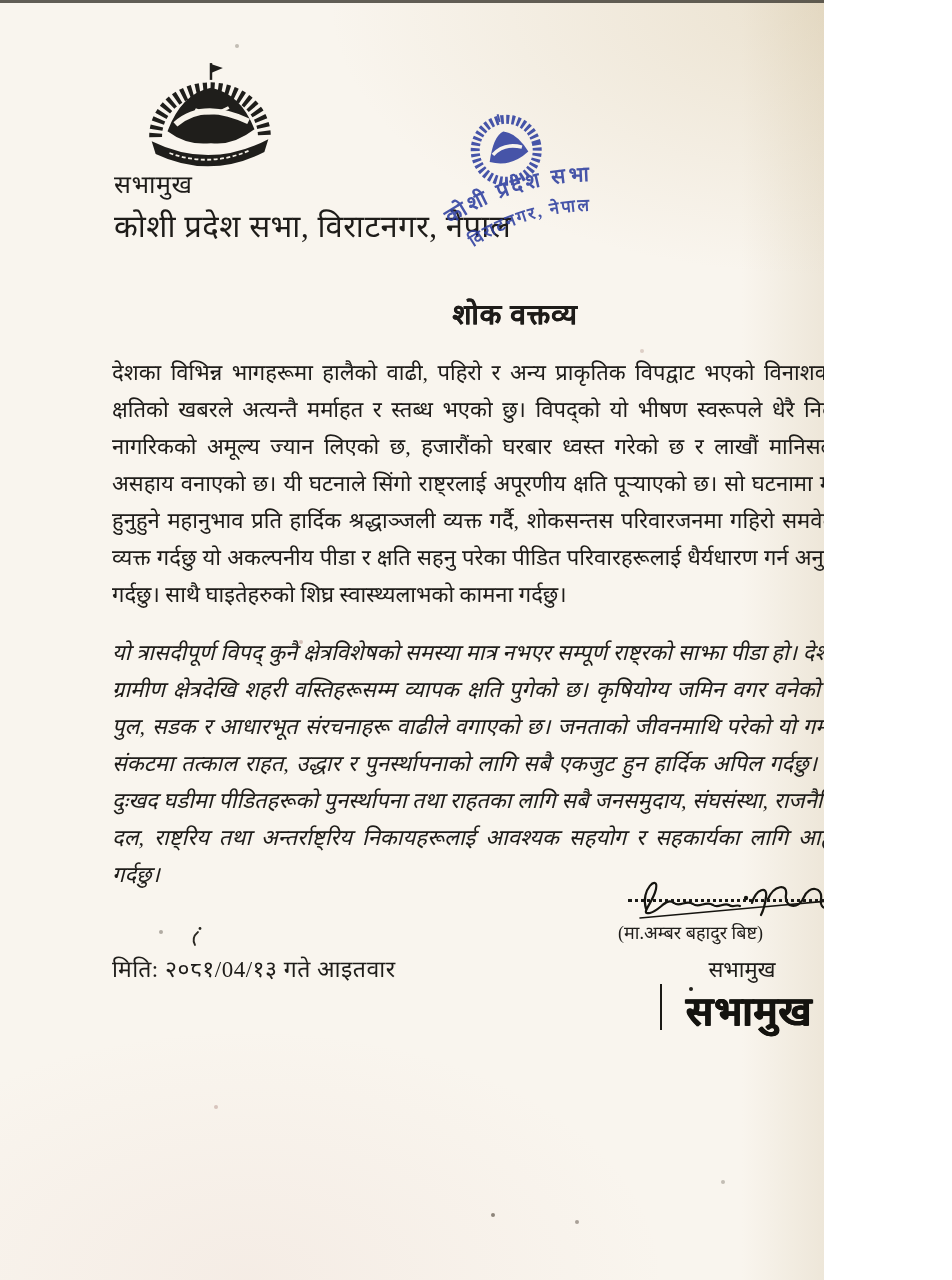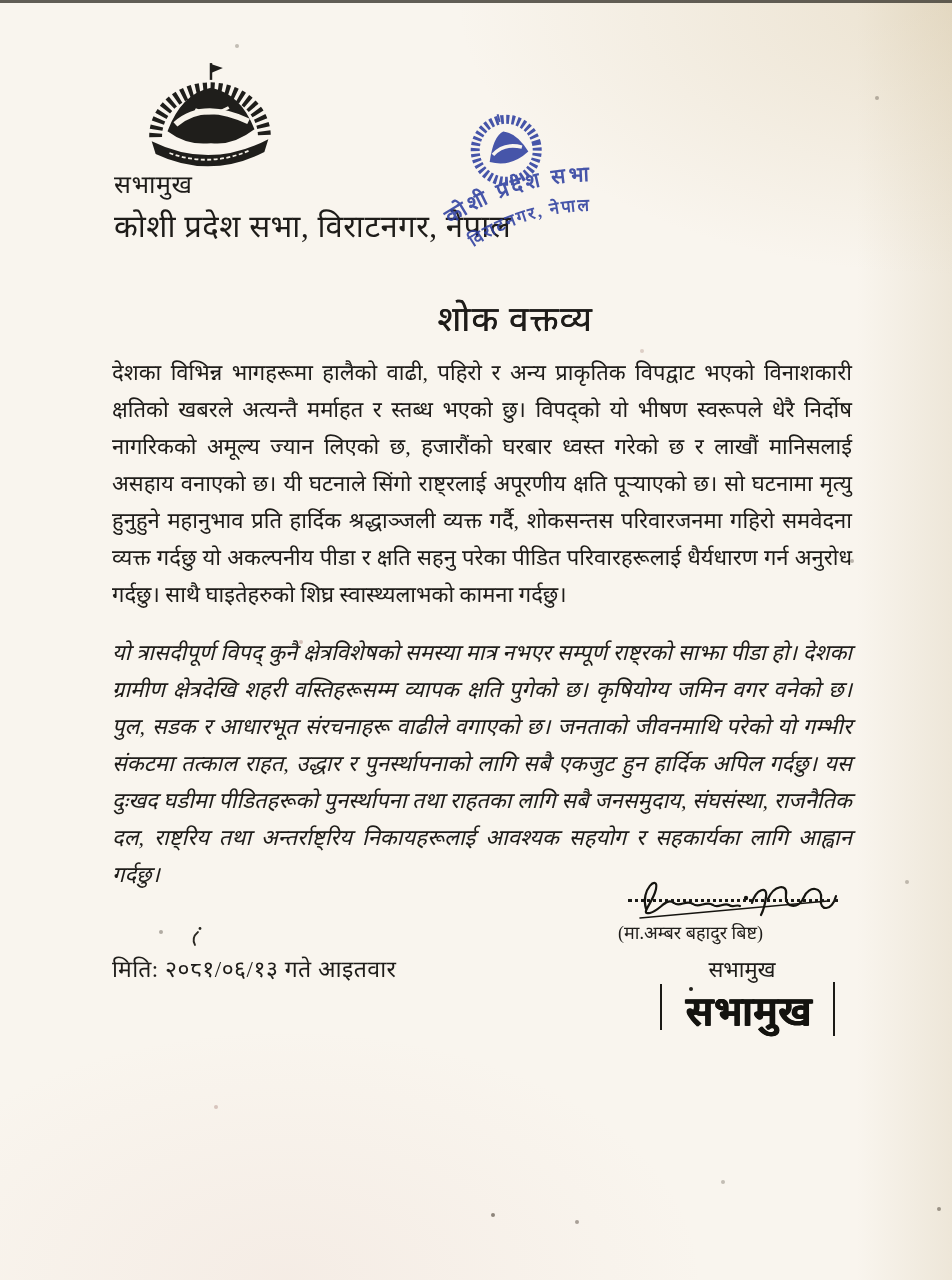--- a/index.html
+++ b/index.html
@@ -1,19 +1,19 @@
 <!DOCTYPE html>
 <html lang="ne"><head>
 <meta charset="utf-8">
 <style>
   * { margin:0; padding:0; box-sizing:border-box; }
   html,body { width:952px; height:1280px; }
   body { font-family:"Liberation Serif","DejaVu Serif",serif; color:#1e1c19; }
   .page {
-    position:relative; width:952px; height:1280px; overflow:hidden;
+    position:relative; width:824px; height:1280px; overflow:hidden;
     background:
       radial-gradient(900px 500px at 100% 0%, rgba(203,182,138,0.30), rgba(203,182,138,0) 55%),
       radial-gradient(700px 420px at 30% 100%, rgba(209,160,150,0.10), rgba(209,160,150,0) 60%),
       linear-gradient(to left, rgba(196,178,140,0.22), rgba(196,178,140,0) 10%),
       #f9f5ee;
   }
   .scan-edge-top { position:absolute; left:0; top:0; width:100%; height:3px; background:#46433b; opacity:.85; }
   .specks { position:absolute; left:0; top:0; width:2px; height:2px; background:transparent; border-radius:50%;
     box-shadow: 492px 1214px 0 1px rgba(70,60,48,.6), 576px 1221px 0 1px rgba(70,60,48,.45),
       938px 1208px 0 1px rgba(70,60,48,.5), 300px 641px 0 1px rgba(140,90,80,.35),
@@ -25,21 +25,21 @@
   .logo { position:absolute; left:126px; top:50px; width:168px; height:124px; }
 
   .org-title { position:absolute; left:114px; top:166px; font-size:25px; letter-spacing:.5px; }
   .org-subtitle { position:absolute; left:114px; top:204px; font-size:31px; letter-spacing:.5px; }
 
   .stamp { position:absolute; left:418px; top:104px; width:195px; height:158px;
     transform:rotate(-15deg); opacity:.88; }
   .stamp text { font-family:"Liberation Serif","DejaVu Serif",serif; font-weight:bold; }
 
   .letter-title { position:absolute; left:315px; top:294px; width:400px; text-align:center;
-    font-size:35px; font-weight:normal; letter-spacing:1px;
+    font-size:28px; font-weight:bold; letter-spacing:1px;
     text-shadow:.4px 0 currentColor; }
 
   .letter-body { position:absolute; left:112px; top:354px; width:740px; }
   .letter-body p { font-size:22px; line-height:37px; text-align:justify; text-justify:inter-word; }
   .letter-body p + p { margin-top:21px;font-style:italic; }
 
   .signature-svg { position:absolute; left:616px; top:856px; width:252px; height:72px; }
   .dotted-line { position:absolute; left:628px; top:880px; width:210px; height:22px;
     border-bottom:3px dotted #1c1b18; }
   .signatory-name { position:absolute; left:618px; top:920px; width:248px; text-align:left; font-size:18px;font-family:Liberation Serif, serif; }
@@ -118,15 +118,15 @@
 
   <div class="stamp-bar-left"></div>
   <div class="stamp-dot"></div>
   <div class="speaker-stamp-text">सभामुख</div>
   <div class="stamp-bar-right"></div>
 
   <svg class="hand-mark" viewBox="0 0 18 22">
     <path d="M7,19 Q3,12 10,6" fill="none" stroke="#2a2822" stroke-width="1.8" stroke-linecap="round"></path>
     <circle cx="12" cy="2.5" r="1.4" fill="#2a2822"></circle>
   </svg>
-  <div class="date-line">मिति: २०८१/०६/१३ गते आइतवार</div>
+  <div class="date-line">मिति: २०८१/04/१३ गते आइतवार</div>
 
 </div>
 
 </body></html>

